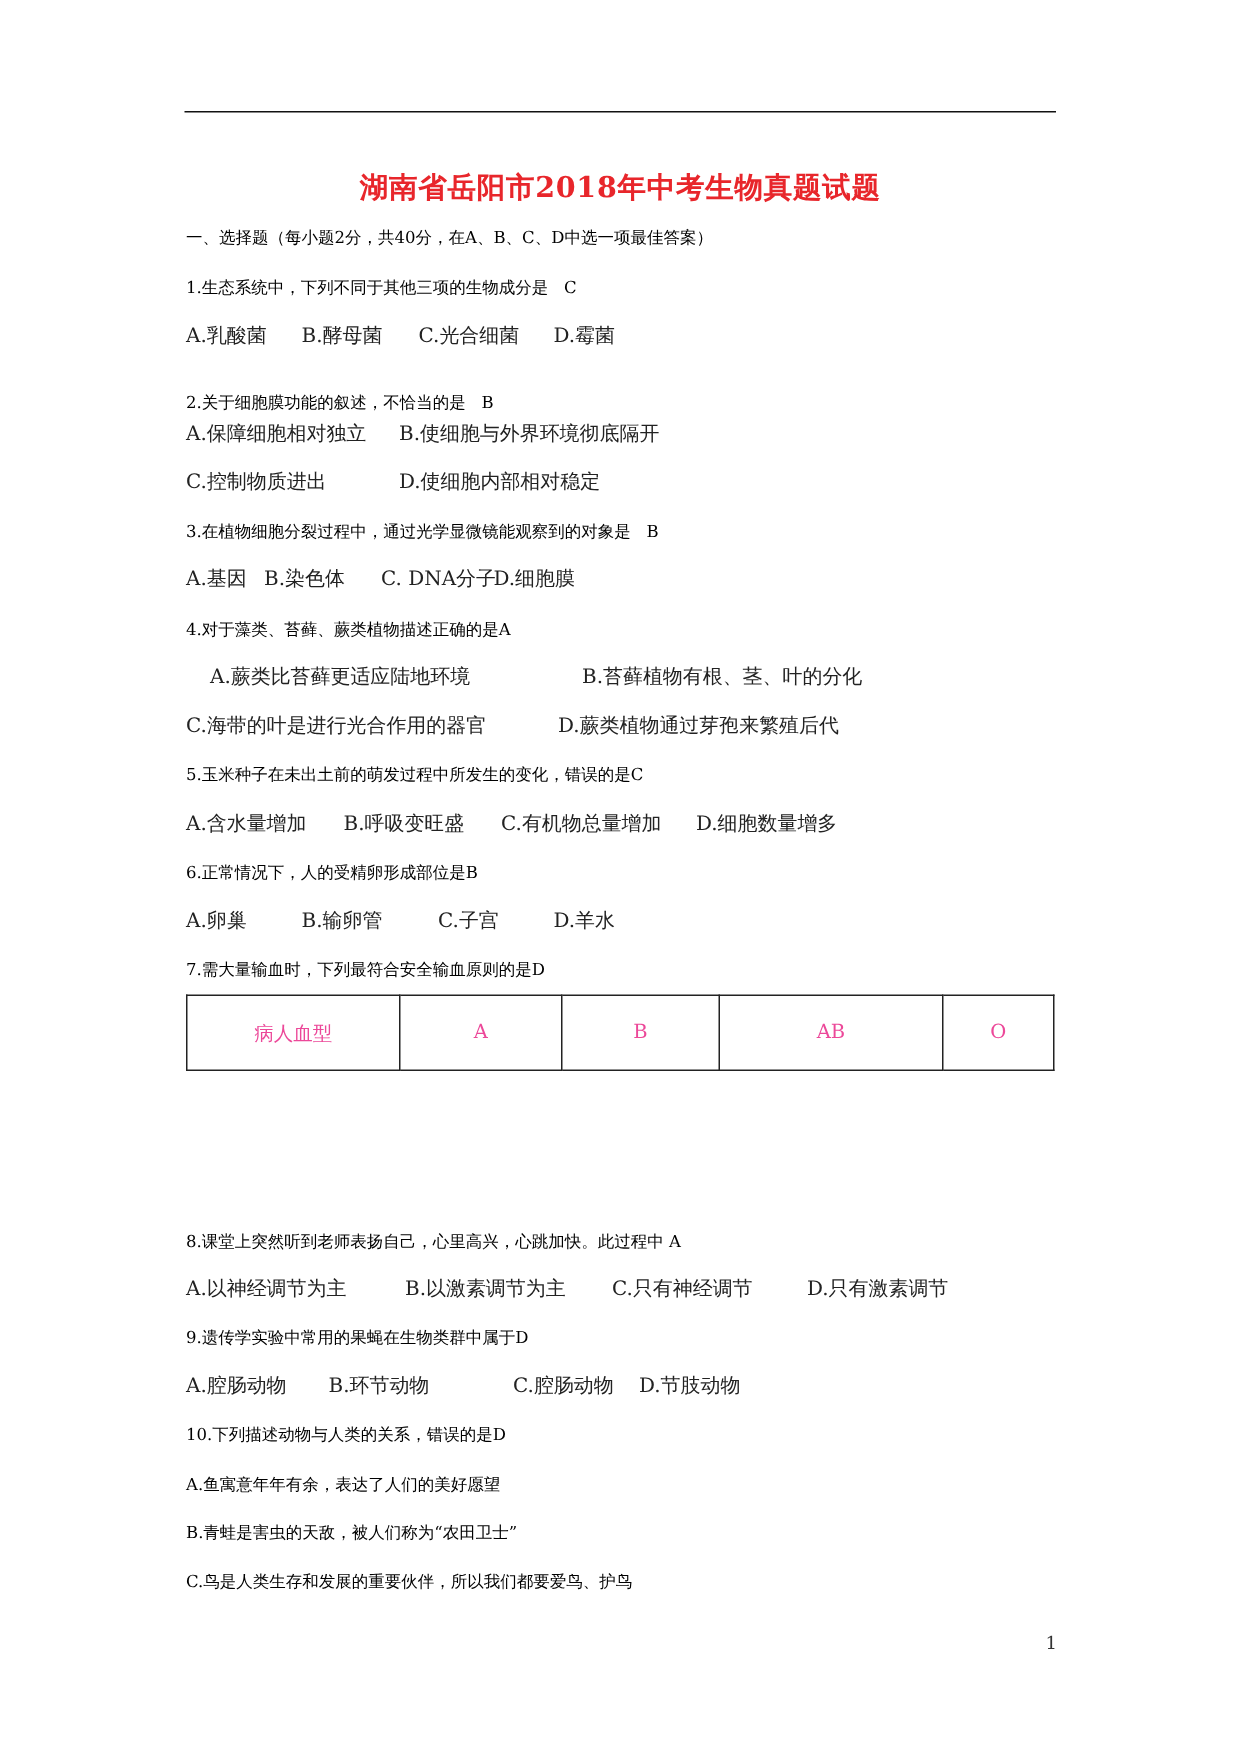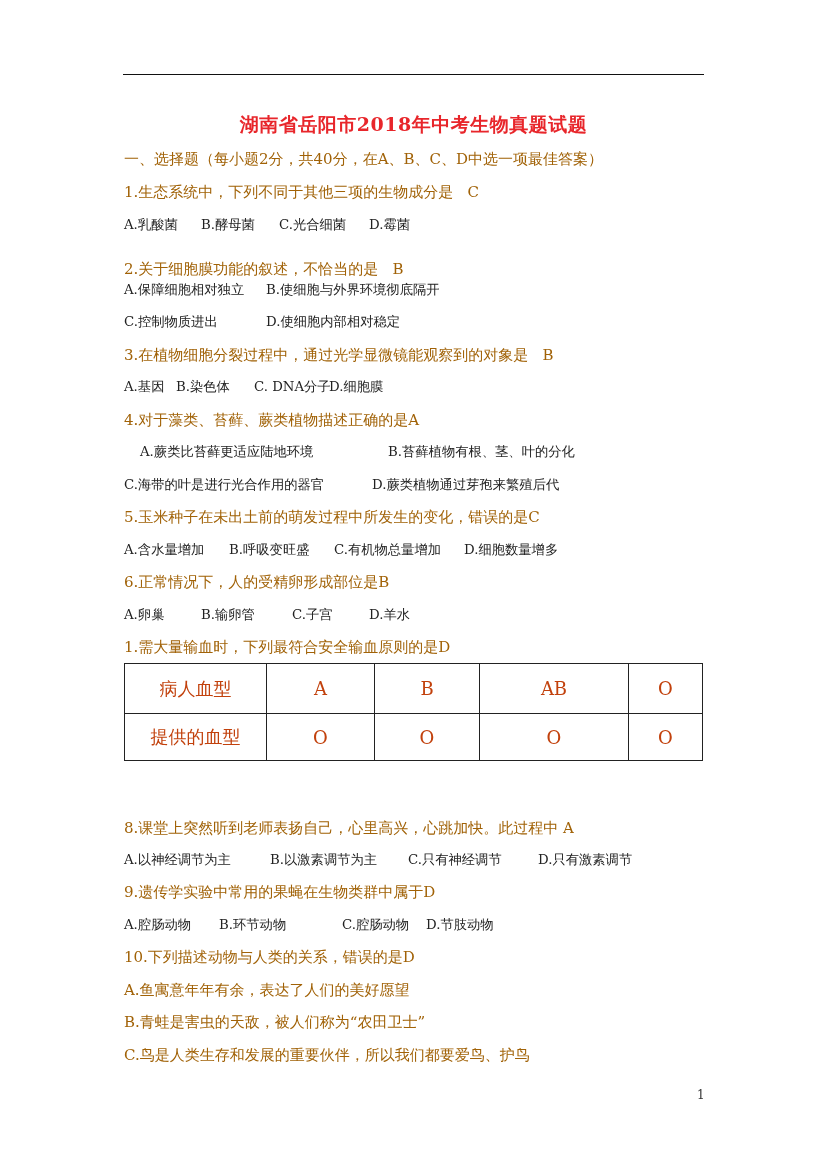--- a/index.html
+++ b/index.html
@@ -1,25 +1,25 @@
 <!DOCTYPE html>
 <html><head>
 <meta charset="utf-8">
 <style>
   html, body { margin: 0; padding: 0; background: #ffffff; }
   body { width: 827px; height: 1169px; position: relative; overflow: hidden;
          font-family: "DejaVu Serif", "Liberation Serif", serif; color: #222; }
   .header-rule { position: absolute; left: 123px; top: 74px; width: 581px; height: 0; border-top: 1.3px solid #111; }
   .title { position: absolute; left: 0; width: 827px; top: 112px; text-align: center;
            font-size: 19px; font-weight: bold; color: #e8262b; letter-spacing: 0.5px; }
-  .line { position: absolute; left: 124px; font-size: 15px; line-height: 18px; white-space: pre; color: #a16207; }
+  .line { position: absolute; left: 124px; font-size: 11px; line-height: 18px; white-space: pre; color: #000000; }
   .opts { position: absolute; left: 124px; font-size: 13.3px; line-height: 18px; white-space: nowrap; }
   .opts span { position: absolute; top: 0; white-space: nowrap; }
   table.blood { position: absolute; left: 124px; top: 663px; border-collapse: collapse;
-                font-size: 18px; color: #c2410c; }
+                font-size: 13px; color: #ec4899; }
   table.blood td { border: 1px solid #222; text-align: center; padding: 0; }
   .page-num { position: absolute; left: 697px; top: 1088px; font-size: 12px; color: #333; }
 </style>
 </head>
 <body>
 
 <div class="header-rule"></div>
 
 <div class="title">湖南省岳阳市2018年中考生物真题试题</div>
 
@@ -70,36 +70,29 @@
 </div>
 
 <div class="line" style="top:573px">6.正常情况下，人的受精卵形成部位是B</div>
 <div class="opts" style="top:606px">
   <span style="left:0">A.卵巢</span>
   <span style="left:77px">B.输卵管</span>
   <span style="left:168px">C.子宫</span>
   <span style="left:245px">D.羊水</span>
 </div>
 
-<div class="line" style="top:638px">1.需大量输血时，下列最符合安全输血原则的是D</div>
+<div class="line" style="top:638px">7.需大量输血时，下列最符合安全输血原则的是D</div>
 <table class="blood">
   <tbody>
       <tr style="height:50px">
     <td style="width:141px">病人血型</td>
     <td style="width:107px">A</td>
     <td style="width:104px">B</td>
     <td style="width:148px">AB</td>
     <td style="width:73px">O</td>
-  </tr>
-  <tr style="height:47px">
-    <td>提供的血型</td>
-    <td>O</td>
-    <td>O</td>
-    <td>O</td>
-    <td>O</td>
   </tr>
 </tbody>
   </table>
 
 <div class="line" style="top:819px">8.课堂上突然听到老师表扬自己，心里高兴，心跳加快。此过程中 A</div>
 <div class="opts" style="top:851px">
   <span style="left:0">A.以神经调节为主</span>
   <span style="left:146px">B.以激素调节为主</span>
   <span style="left:284px">C.只有神经调节</span>
   <span style="left:414px">D.只有激素调节</span>

